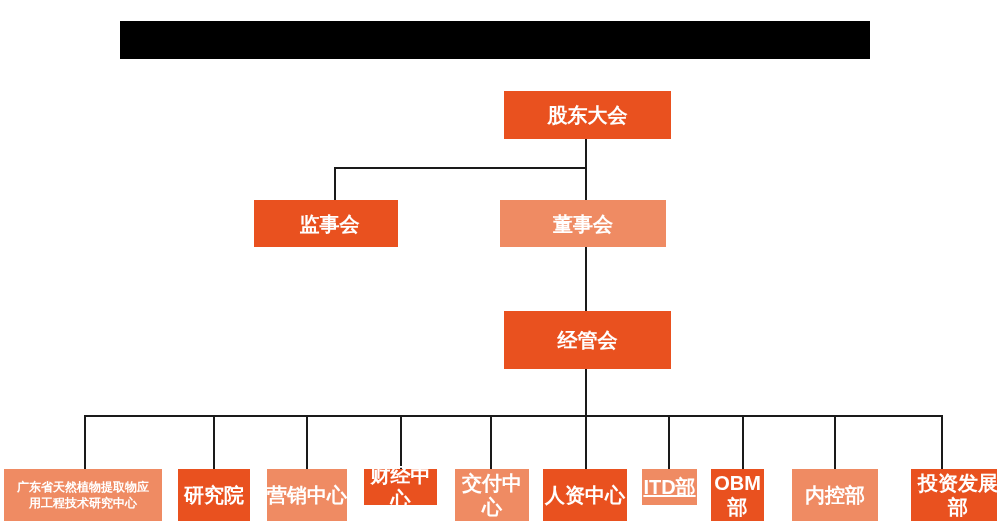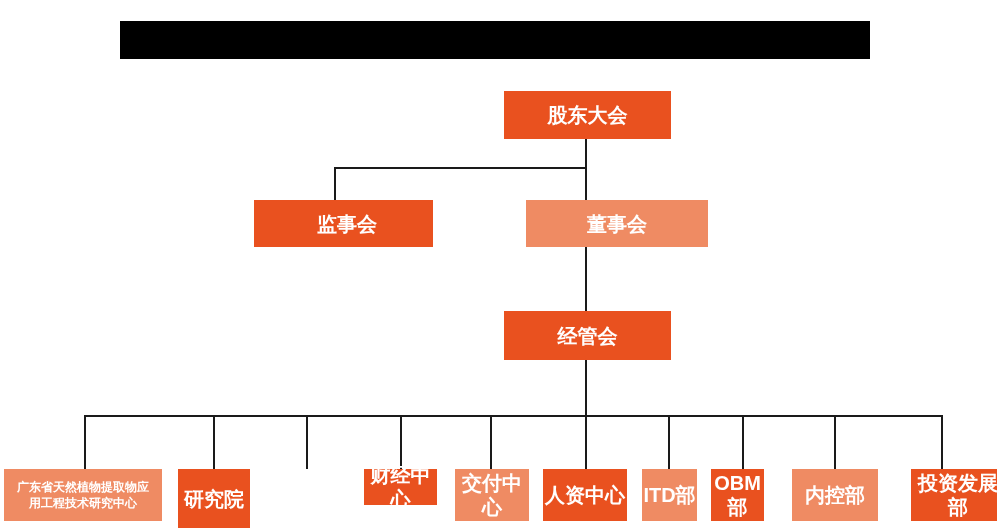--- a/index.html
+++ b/index.html
@@ -68,47 +68,50 @@
   <div class="line v" style="left:585px; top:415px; height:54px;"></div>
   <div class="line v" style="left:668px; top:415px; height:54px;"></div>
   <div class="line v" style="left:742px; top:415px; height:54px;"></div>
   <div class="line v" style="left:834px; top:415px; height:54px;"></div>
   <div class="line v" style="left:941px; top:415px; height:54px;"></div>
 
   <div class="node primary" style="left:504px; top:91px; width:167px; height:48px;">
     <span>股东大会</span>
   </div>
 
-  <div class="node primary" style="left:254px; top:200px; width:179px; height:47px;padding-left:7px;">
+  <div class="node primary" style="left:254px; top:200px; width:144px; height:47px;padding-left:7px;">
     <span>监事会</span>
   </div>
-  <div class="node secondary" style="left:526px; top:200px; width:182px; height:47px;">
+  <div class="node secondary" style="left:500px; top:200px; width:166px; height:47px;">
     <span>董事会</span>
   </div>
 
-  <div class="node primary" style="left:504px; top:311px; width:167px; height:49px;">
+  <div class="node primary" style="left:504px; top:311px; width:167px; height:58px;">
     <span>经管会</span>
   </div>
 
   <div class="node secondary small" style="left:4px; top:469px; width:158px; height:52px;">
     <span>广东省天然植物提取物应用工程技术研究中心</span>
   </div>
-  <div class="node primary" style="left:178px; top:469px; width:72px; height:59px;">
+  <div class="node primary" style="left:178px; top:469px; width:72px; height:52px;">
     <span>研究院</span>
+  </div>
+  <div class="node secondary" style="left:267px; top:469px; width:80px; height:52px;">
+    <span>营销中心</span>
   </div>
   <div class="node primary" style="left:364px; top:469px; width:73px; height:36px;">
     <span>财经中心</span>
   </div>
   <div class="node secondary" style="left:455px; top:469px; width:74px; height:52px;">
     <span>交付中心</span>
   </div>
   <div class="node primary" style="left:543px; top:469px; width:84px; height:52px;">
     <span>人资中心</span>
   </div>
-  <div class="node secondary" style="left:642px; top:469px; width:55px; height:52px;">
+  <div class="node secondary" style="left:642px; top:469px; width:55px; height:36px;text-decoration:underline;">
     <span>ITD部</span>
   </div>
   <div class="node primary" style="left:711px; top:469px; width:53px; height:52px;">
     <span>OBM部</span>
   </div>
   <div class="node secondary" style="left:792px; top:469px; width:86px; height:52px;">
     <span>内控部</span>
   </div>
   <div class="node primary" style="left:911px; top:469px; width:94px; height:52px;">
     <span>投资发展部</span>

